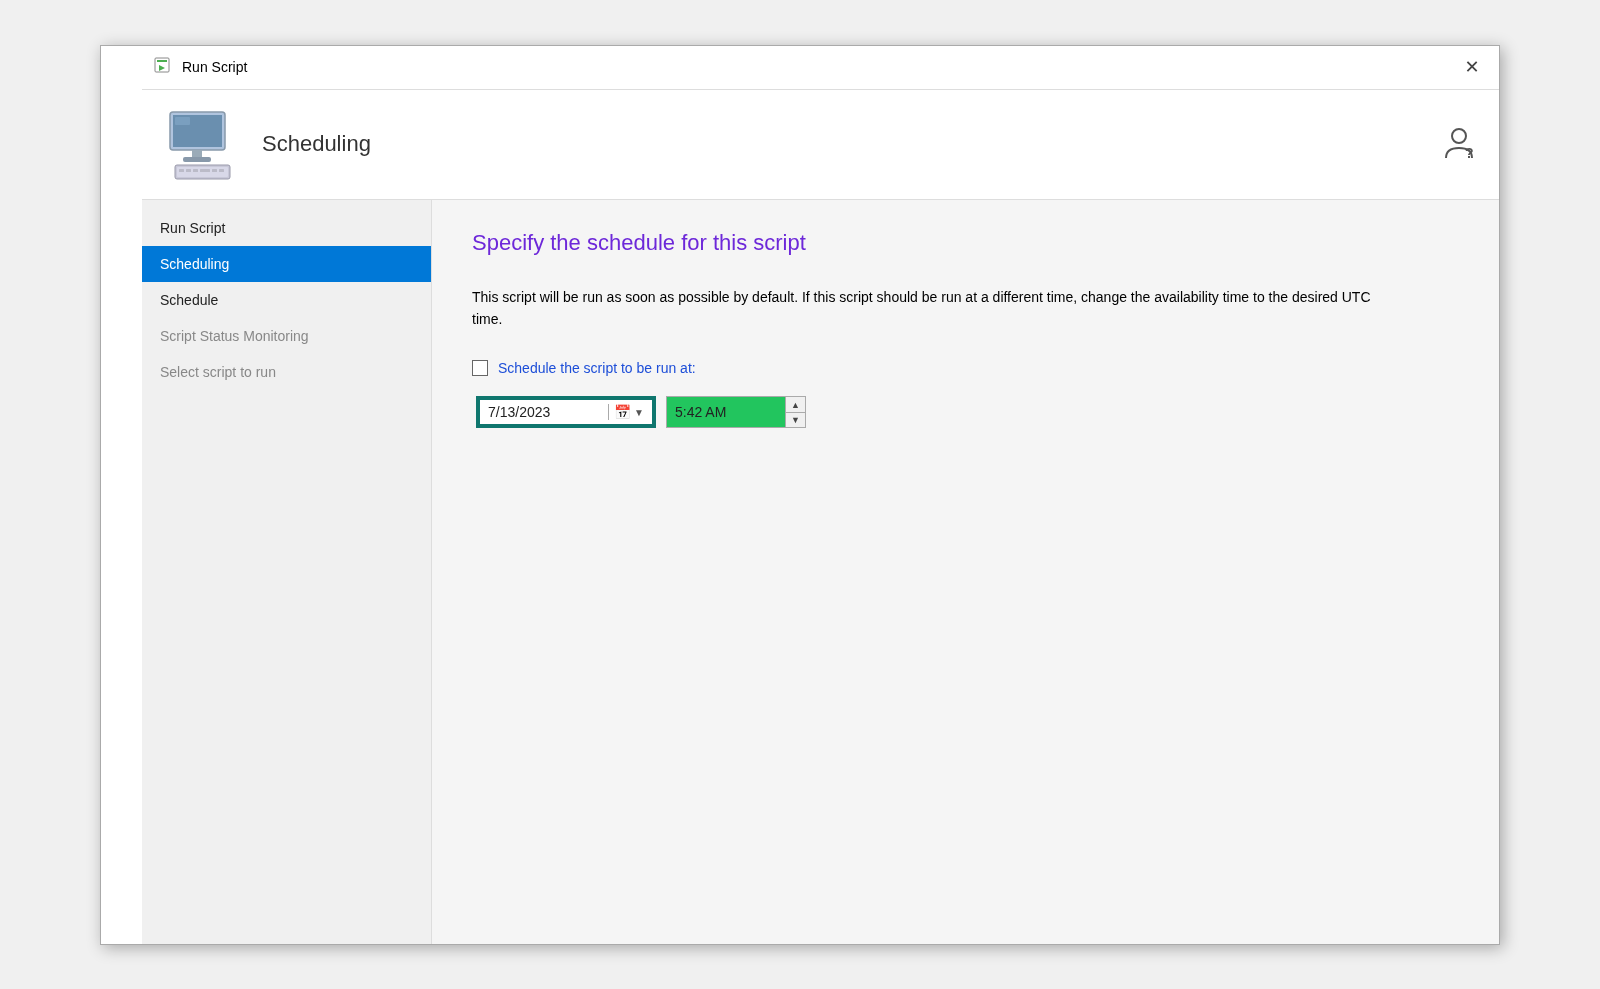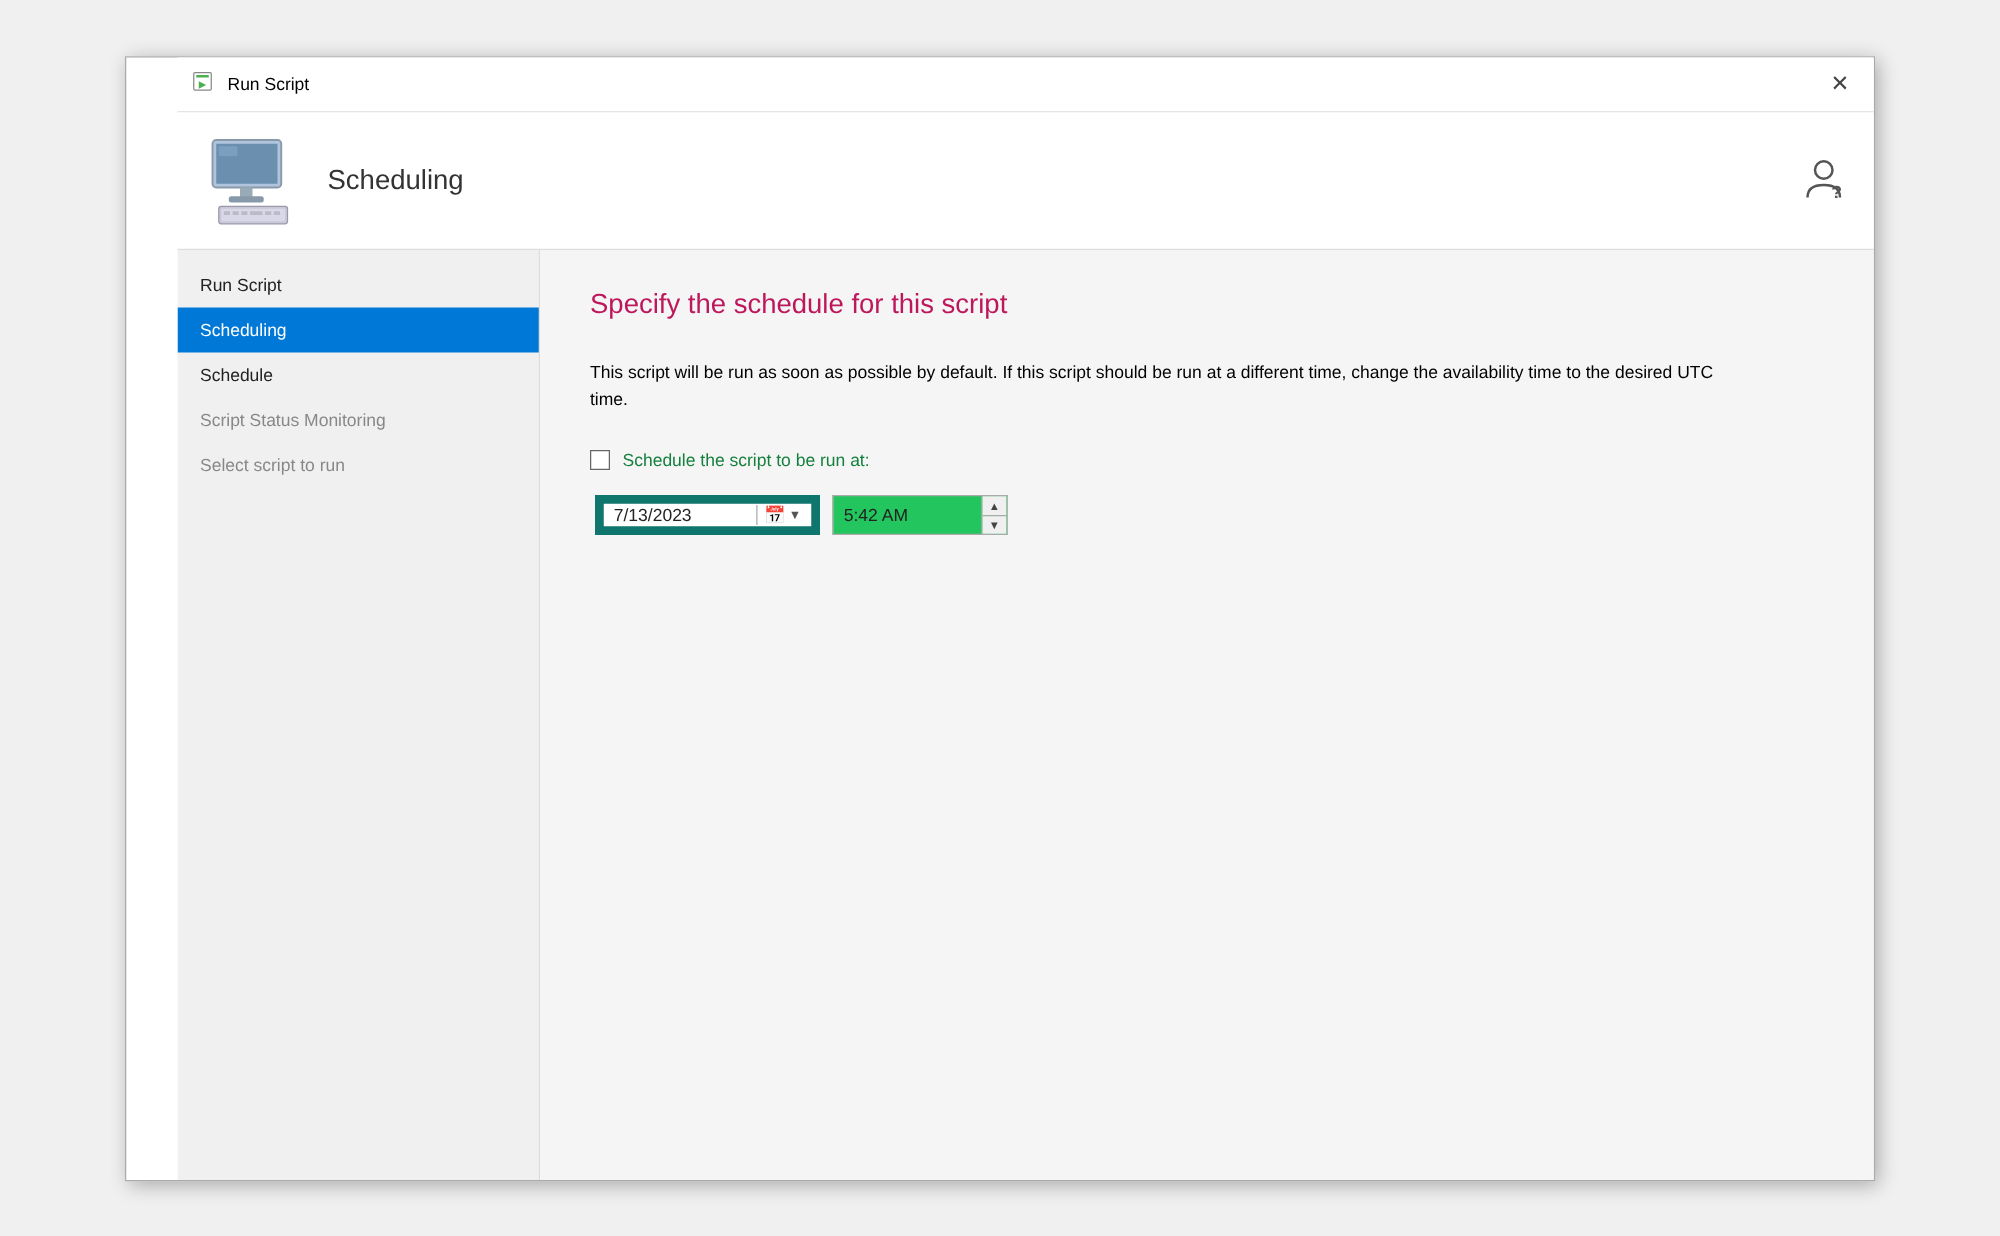--- a/index.html
+++ b/index.html
@@ -117,21 +117,21 @@
     }
 
     .main-panel {
       flex: 1;
       background: #f5f5f5;
       padding: 30px 40px;
       overflow-y: auto;
     }
     .main-title {
       font-size: 22px;
-      color: #be185d;
+      color: #6d28d9;
       font-weight: normal;
       margin-bottom: 30px;
     }
     .description-text {
       font-size: 14px;
       color: #000000;
       line-height: 1.6;
       margin-bottom: 30px;
       max-width: 900px;
     }
@@ -149,33 +149,33 @@
       width: 16px;
       height: 16px;
       border: 1px solid #666;
       background: #fff;
       display: inline-block;
       flex-shrink: 0;
       cursor: pointer;
     }
     .checkbox-label {
       font-size: 14px;
-      color: #15803d;
+      color: #1d4ed8;
     }
     .date-time-row {
       display: flex;
       align-items: center;
       gap: 10px;
       margin-left: 4px;
     }
     .date-input {
       display: flex;
       align-items: center;
       background: #fff;
-      border: 7px solid #0f766e;
+      border: 4px solid #0f766e;
       padding: 4px 8px;
       height: 32px;
       font-size: 14px;
       color: #222;
       min-width: 180px;
     }
     .date-input-text {
       flex: 1;
     }
     .date-input-btn {

